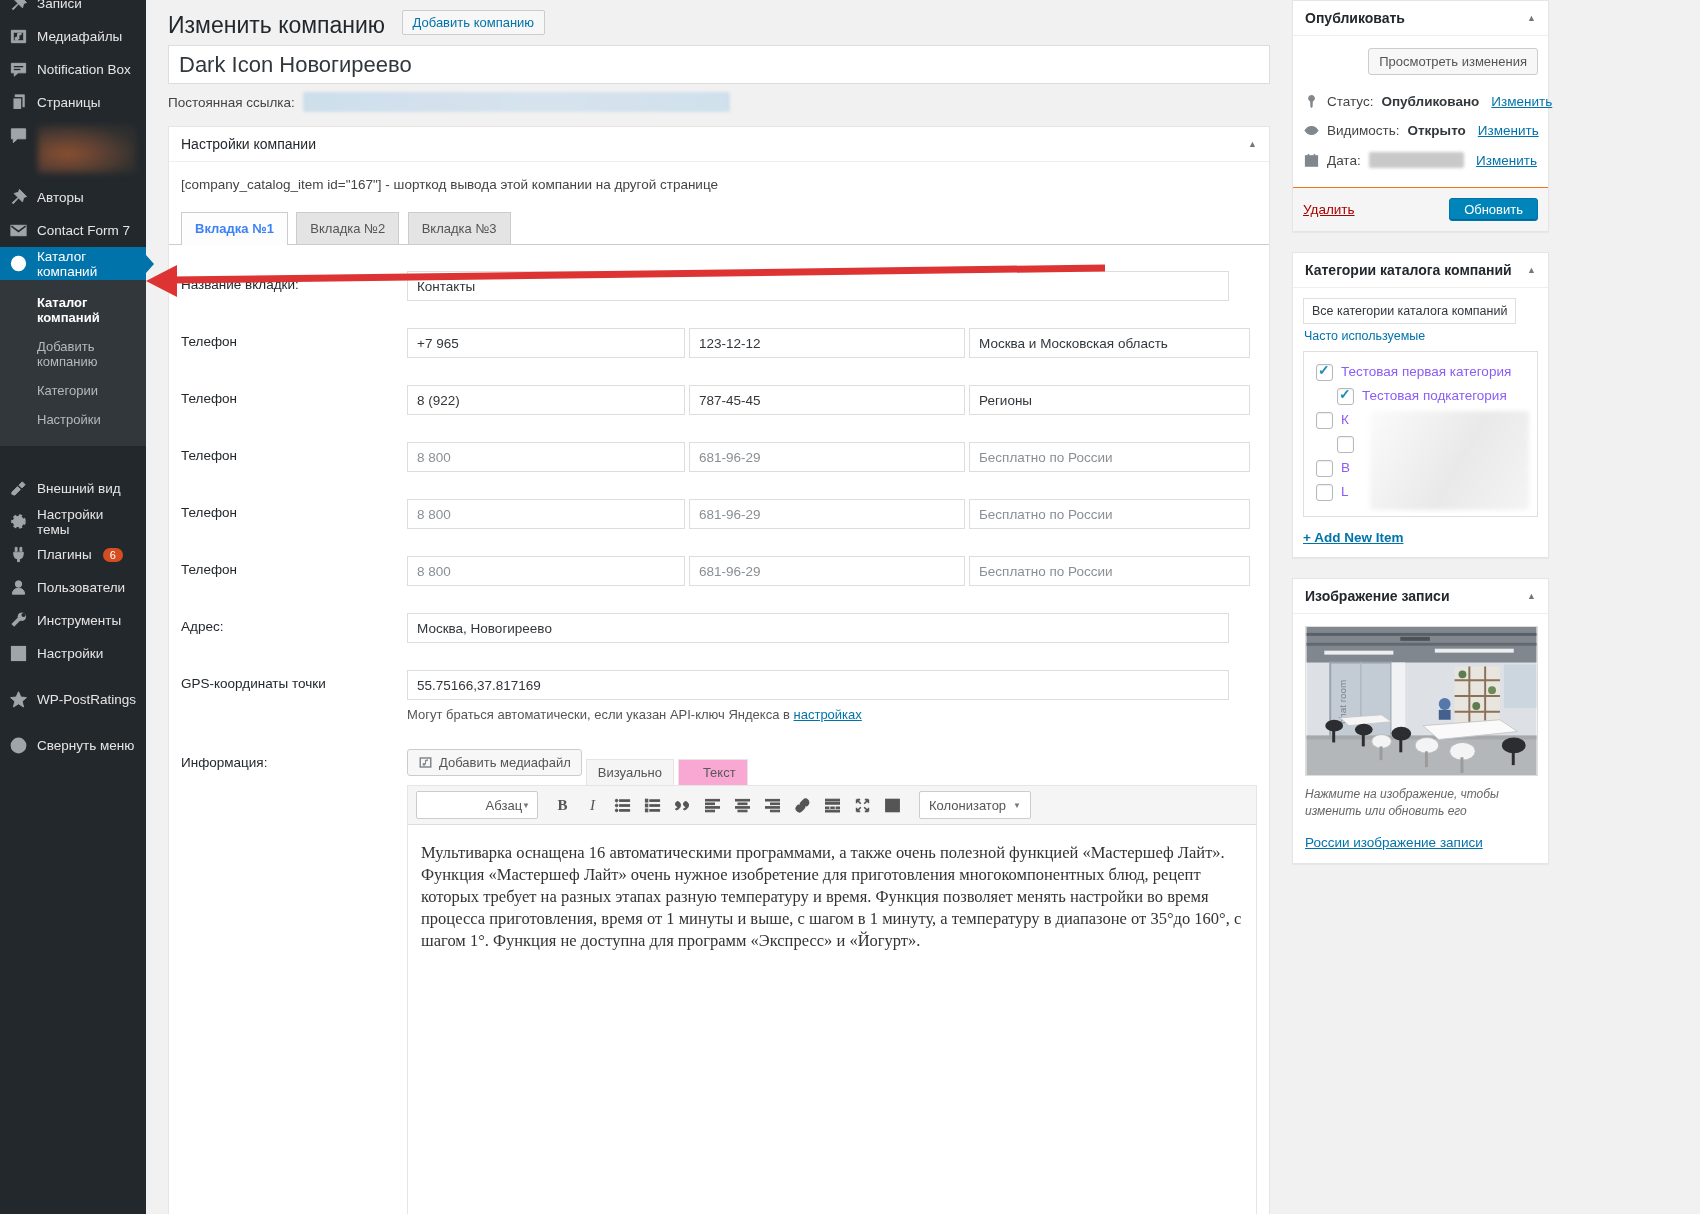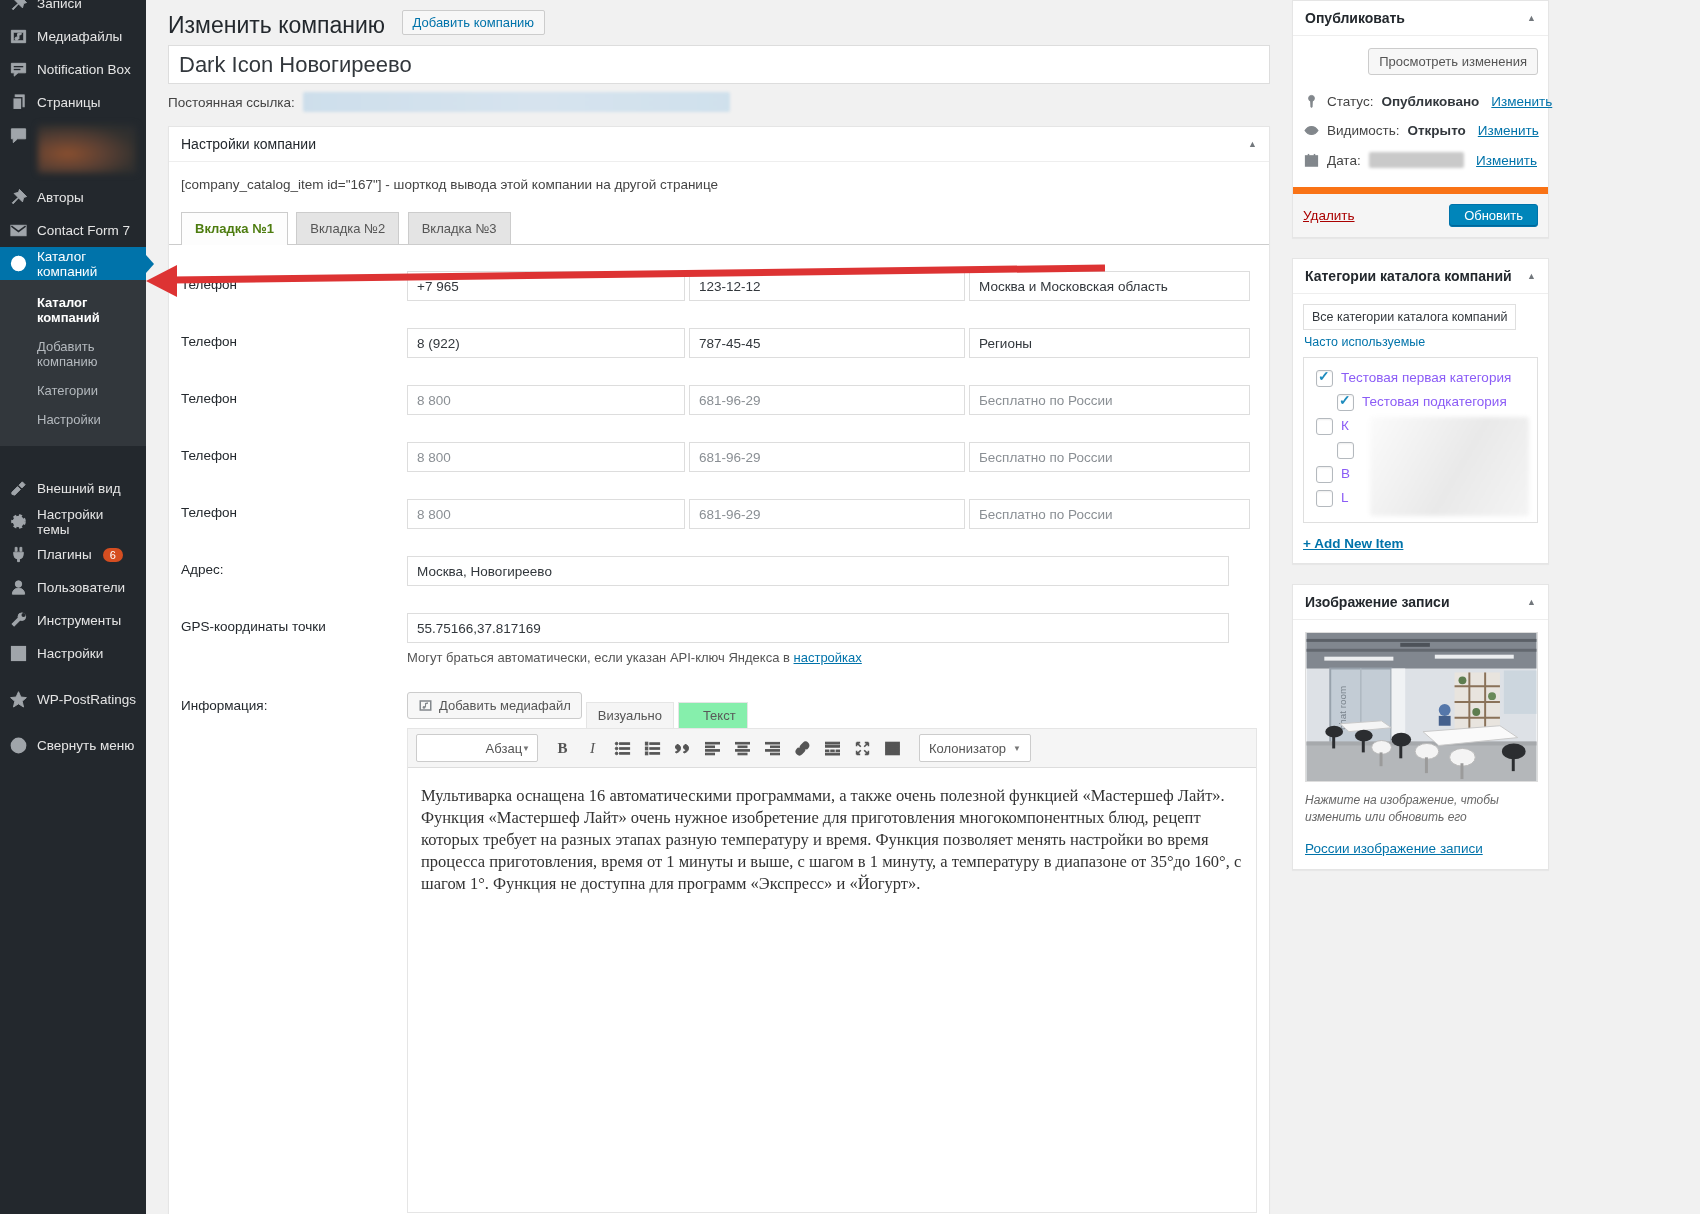--- a/index.html
+++ b/index.html
@@ -34,62 +34,62 @@
   .permalink{margin:8px 0 14px;font-size:13.5px;color:#444;}
   .blur-permalink{display:inline-block;vertical-align:-5px;width:427px;height:20px;margin-left:4px;border-radius:2px;background:linear-gradient(90deg,#cddeeb,#d6e3ee 55%,#cfe0ec);filter:blur(1.5px);}
   
   .postbox{background:#fff;border:1px solid #e5e5e5;box-shadow:0 1px 1px rgba(0,0,0,.04);margin-bottom:20px;}
   .pb-head{display:flex;justify-content:space-between;align-items:center;padding:9px 12px;border-bottom:1px solid #eee;font-size:14px;color:#23282d;cursor:pointer;}
   .pb-head.bold{font-weight:700;}
   .toggle{color:#72777c;font-size:9px;}
   .shortcode-line{padding:15px 12px 2px;font-size:13.5px;color:#444;}
   .ctabs{padding:17px 12px 0;border-bottom:1px solid #ccc;}
   .ctab{display:inline-block;padding:8px 13px;font-size:13px;border:1px solid #ccc;border-bottom:none;background:#e4e4e4;color:#555;margin-right:4px;position:relative;top:1px;cursor:pointer;}
-  .ctab.active{background:#fdfdfd;font-weight:700;color:#4d7c0f;padding-bottom:9px;}
+  .ctab.active{background:#fdfdfd;font-weight:700;color:#3b82f6;padding-bottom:9px;}
   .formarea{padding:26px 12px 0;}
   .frow{display:flex;margin-bottom:27px;}
   .flabel{width:226px;flex:0 0 226px;font-size:13.5px;color:#23282d;padding-top:6px;}
   .fields{flex:1;}
   input.txt{height:30px;box-sizing:border-box;border:1px solid #ddd;background:#fff;font-size:13.5px;color:#32373c;padding:0 9px;outline:none;font-family:"Liberation Sans",sans-serif;}
   input.txt::placeholder{color:#8a8f94;opacity:1;}
   .wide{width:822px;}
   .phone-set{display:flex;gap:4px;}
   .ph1{width:278px;}.ph2{width:276px;}.ph3{width:281px;}
   .hint{margin-top:7px;font-size:13px;color:#555;}
   .hint a{color:#0073aa;text-decoration:underline;}
   
   .editor-block{width:845px;}
   .editor-head{display:flex;justify-content:flex-start;align-items:flex-end;}
   .add-media{display:inline-flex;align-items:center;gap:6px;background:#f7f7f7;border:1px solid #ccc;border-radius:3px;color:#555;font-size:13px;padding:5px 10px;margin-bottom:9px;cursor:pointer;}
   .add-media svg{width:15px;height:15px;fill:#82878c;}
   .switch{display:flex;}
   .switch-tab{padding:5px 11px;font-size:13px;border:1px solid #e5e5e5;border-bottom:none;margin-left:4px;cursor:pointer;}
   .switch-tab.active{background:#f5f5f5;color:#555;position:relative;z-index:2;}
-  .switch-tab.inactive{background:#86efac;color:#595959;padding-left:24px;}
+  .switch-tab.inactive{background:#f9a8d4;color:#595959;padding-left:24px;}
   .editor-wrap{border:1px solid #e5e5e5;}
   .toolbar{background:#f5f5f5;border-bottom:1px solid #ddd;display:flex;align-items:center;gap:3px;padding:5px 8px;}
   .para-dd{display:flex;align-items:center;justify-content:flex-end;width:106px;height:26px;background:#fff;border:1px solid #ccc;border-radius:2px;font-size:13px;color:#555;padding:0 7px;margin-right:8px;cursor:pointer;}
   .dd-arrow{font-size:8px;color:#777;}
   .tb{width:27px;height:25px;background:transparent;border:1px solid transparent;border-radius:2px;display:flex;align-items:center;justify-content:center;color:#555;font-size:14px;cursor:pointer;padding:0;}
   .tb svg{width:17px;height:17px;fill:#555;stroke:#555;}
   .tb.bold{font-weight:700;font-family:"Liberation Serif",serif;font-size:15px;}
   .tb.italic{font-style:italic;font-family:"Liberation Serif",serif;font-size:15px;}
   .colonizer{display:inline-flex;align-items:center;gap:7px;height:26px;background:#fff;border:1px solid #ccc;border-radius:2px;font-size:13px;color:#555;padding:0 9px;margin-left:10px;cursor:pointer;}
   .editor-content{background:#fff;height:410px;padding:17px 13px;cursor:text;}
   .editor-content p{margin:0;font-family:"Liberation Serif",serif;font-size:16.5px;line-height:22px;color:#333;}
   
   .pb-body{padding:10px 10px 12px;font-size:13.5px;color:#444;}
   .preview-row{text-align:right;margin:2px 0 12px;}
   .btn-secondary{background:#f7f7f7;border:1px solid #ccc;border-radius:3px;color:#555;font-size:13px;padding:5px 10px;cursor:pointer;}
   .misc-row{display:flex;align-items:center;gap:8px;padding:7px 1px;}
   .misc-row svg{width:15px;height:15px;flex:0 0 15px;fill:#82878c;stroke:#82878c;}
   .misc-row b{color:#32373c;}
   .edit-link{color:#0073aa;text-decoration:underline;margin-left:4px;cursor:pointer;}
   .blur-date{display:inline-block;vertical-align:-3px;width:106px;height:16px;border-radius:2px;background:#c9c9c9;filter:blur(1.5px);}
-  .pub-footer{display:flex;justify-content:space-between;align-items:center;background:#f5f5f5;border-top:7px solid #f97316;padding:10px;}
+  .pub-footer{display:flex;justify-content:space-between;align-items:center;background:#f5f5f5;border-top:1px solid #f97316;padding:10px;}
   .del-link{color:#a00;font-size:13.5px;text-decoration:underline;cursor:pointer;}
   .btn-primary{background:#0085ba;border:1px solid #0073aa;box-shadow:inset 0 -1px 0 #006799;color:#fff;border-radius:3px;font-size:13px;padding:3px 14px;cursor:pointer;}
   .cat-body{padding:10px 10px 8px;}
   .cat-tab{display:inline-block;border:1px solid #dfdfdf;background:#fff;padding:5px 8px;font-size:12.5px;color:#32373c;cursor:pointer;}
   .freq-link{display:block;margin:5px 0 8px 1px;color:#0073aa;font-size:12.5px;cursor:pointer;}
   .cat-panel{border:1px solid #dfdfdf;background:#fff;height:152px;padding:12px 0 0 12px;position:relative;overflow:hidden;}
   .cat-row{display:flex;gap:8px;margin-bottom:7px;font-size:13.5px;color:#8b5cf6;}
   .indent{margin-left:21px;}
   .cb{width:15px;height:15px;flex:0 0 15px;border:1px solid #b4b9be;border-radius:3px;background:#fff;position:relative;box-shadow:inset 0 1px 2px rgba(0,0,0,.07);cursor:pointer;}
   .cb.checked::after{content:"✓";position:absolute;left:1px;top:-3px;font-size:14px;font-weight:700;color:#1e8cbe;}
@@ -285,20 +285,24 @@
           <span>Настройки компании</span>
           <span class="toggle">▲</span>
         </div>
         <div class="shortcode-line">[company_catalog_item id="167"] - шорткод вывода этой компании на другой странице</div>
         <div class="ctabs">
           <span class="ctab active">Вкладка №1</span>
           <span class="ctab">Вкладка №2</span>
           <span class="ctab">Вкладка №3</span>
         </div>
         <div class="formarea">
+          <div class="frow">
+            <div class="flabel">Название вкладки:</div>
+            <div class="fields"><input class="txt wide" type="text" value="Контакты" style=""></div>
+          </div>
           <div class="frow">
             <div class="flabel">Телефон</div>
             <div class="fields phone-set">
               <input class="txt ph1" type="text" value="+7 965" style="">
               <input class="txt ph2" type="text" value="123-12-12" style="">
               <input class="txt ph3" type="text" value="Москва и Московская область" style="">
             </div>
           </div>
           <div class="frow">
             <div class="flabel">Телефон</div>

